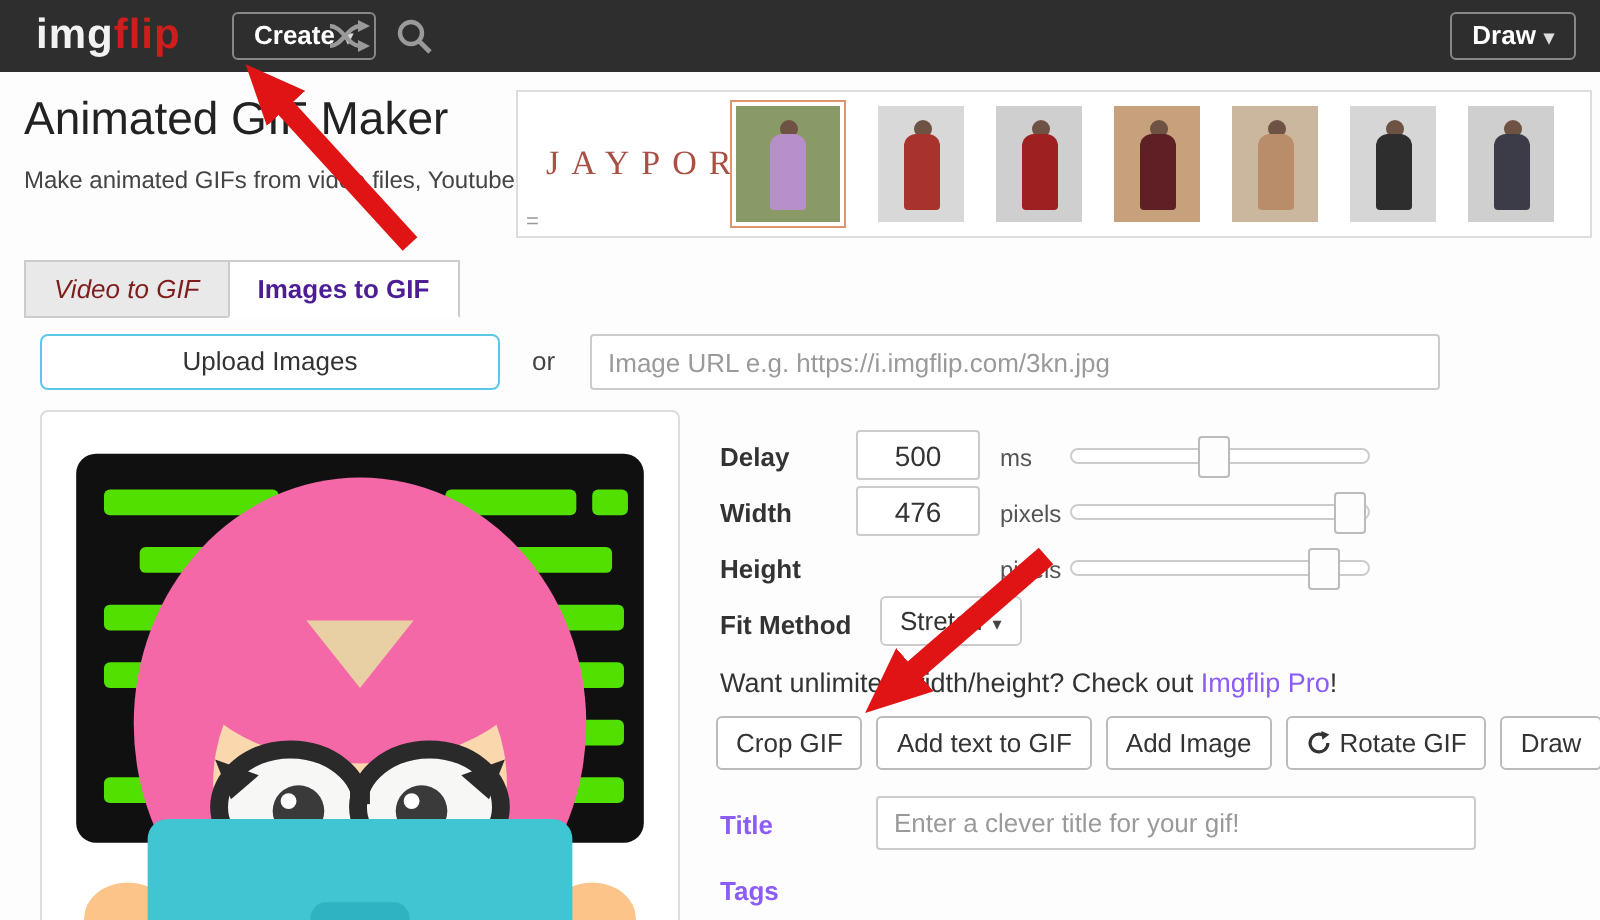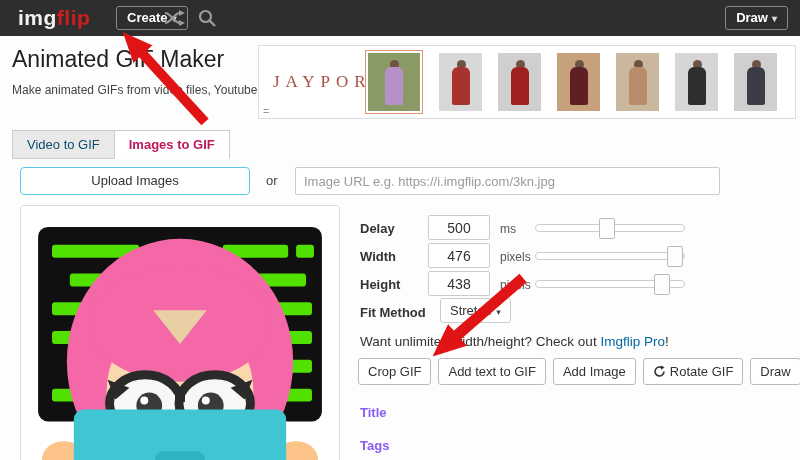--- a/index.html
+++ b/index.html
@@ -31,43 +31,43 @@
   .thumb { position:relative; width:43px; height:58px; margin-left:16px; overflow:hidden; flex:none; }
   .thumb.sel { width:58px; height:64px; border:1px solid #e0956e; padding:2px; background:#fff !important; }
   .thumb.sel .thumb-inner { position:absolute; left:2px; top:2px; right:2px; bottom:2px; }
   .thumb-inner { position:absolute; inset:0; }
   .head-dot { position:absolute; left:50%; top:7px; width:9px; height:9px; margin-left:-4px; border-radius:50%; background:#6e5243; }
   .garment { position:absolute; left:50%; top:14px; width:18px; height:38px; margin-left:-9px; border-radius:6px 6px 2px 2px; }
 
   
   .tabs { position:absolute; left:12px; top:130px; display:flex; }
   .tab { padding:6px 14px; font-size:13px; border:1px solid #ccc; cursor:pointer; }
-  .tab.inactive { background:#e9e9e9; color:#0c4a6e; }
-  .tab.active { background:#fff; color:#be185d; font-weight:bold; border-bottom:1px solid #fff; margin-left:-1px; }
+  .tab.inactive { background:#e9e9e9; color:#7f1d1d;font-style:italic; }
+  .tab.active { background:#fff; color:#4c1d95; font-weight:bold; border-bottom:1px solid #fff; margin-left:-1px; }
 
   
   .upload-btn { position:absolute; left:20px; top:167px; width:230px; height:28px; background:#fff; border:1px solid #5bc8e8; border-radius:4px; font-size:13px; color:#333; text-align:center; line-height:26px; cursor:pointer; }
   .or-label { position:absolute; left:266px; top:173px; font-size:13px; color:#444; }
   .url-input { position:absolute; left:295px; top:167px; width:425px; height:28px; border:1px solid #ccc; border-radius:2px; font-size:13px; padding:0 8px; color:#333; font-family:"Liberation Sans", sans-serif; }
   .url-input::placeholder, .title-input::placeholder { color:#9a9a9a; }
 
   
   .preview-card { position:absolute; left:20px; top:205px; width:320px; height:270px; background:#fff; border:1px solid #ddd; border-radius:4px; padding:7px; }
 
   
   .ctl-label { position:absolute; left:360px; font-size:13px; font-weight:bold; color:#333; }
   .ctl-input { position:absolute; left:428px; width:62px; height:25px; border:1px solid #ccc; border-radius:2px; font-size:14px; color:#333; text-align:center; font-family:"Liberation Sans", sans-serif; }
   .ctl-unit { position:absolute; left:500px; font-size:12px; color:#555; }
   .slider { position:absolute; left:535px; width:150px; height:8px; background:#fff; border:1px solid #ccc; border-radius:4px; }
   .slider .handle { position:absolute; top:-7px; width:16px; height:21px; margin-left:-8px; background:#fdfdfd; border:1px solid #bbb; border-radius:2px; cursor:pointer; }
   .dropdown { position:absolute; background:#fff; border:1px solid #ccc; border-radius:3px; font-size:13px; color:#333; padding:4px 9px; cursor:pointer; }
   .dropdown .caret { font-size:9px; color:#444; margin-left:5px; }
 
   .pro-line { position:absolute; left:360px; top:334px; font-size:13.5px; color:#333; }
-  .pro-link { color:#0369a1; cursor:pointer; text-decoration:none; }
+  .pro-link { color:#8b5cf6; cursor:pointer; text-decoration:none; }
 
   .actions { position:absolute; left:358px; top:358px; display:flex; }
   .act-btn { height:27px; line-height:25px; padding:0 9px; margin-right:7px; background:#fff; border:1px solid #bbb; border-radius:3px; font-size:13px; color:#333; cursor:pointer; white-space:nowrap; }
   .act-btn .r-ico { display:inline-block; vertical-align:-2px; margin-right:4px; }
 
   .meta-label { position:absolute; left:360px; font-size:13px; font-weight:bold; color:#8b5cf6; }
   .title-input { position:absolute; left:438px; top:398px; width:300px; height:27px; border:1px solid #ccc; border-radius:2px; font-size:13px; padding:0 8px; color:#333; font-family:"Liberation Sans", sans-serif; }
   .tags-box { position:absolute; left:438px; top:431px; width:300px; height:27px; border:1px solid #ccc; border-radius:2px; background:#fff; padding:3px 4px; }
   .tag-chip { display:inline-block; background:#999; color:#fff; font-size:12px; border-radius:2px; padding:2px 7px; cursor:default; }
   .tag-x { margin-left:5px; cursor:pointer; }
@@ -207,21 +207,20 @@
     </div>
 
   <div class="ctl-label" style="top:249px;">Width</div>
   <input class="ctl-input" style="top: 243px;" value="476">
   <div class="ctl-unit" style="top:250px;">pixels</div>
   <div class="slider" style="top:252px;">
       <div class="handle" style="left: 94%;"></div>
     </div>
 
   <div class="ctl-label" style="top:277px;">Height</div>
-  <input class="ctl-input" style="top: 271px;" value="438">
   <div class="ctl-unit" style="top:278px;">pixels</div>
   <div class="slider" style="top:280px;">
       <div class="handle" style="left: 85%;"></div>
     </div>
 
   <div class="ctl-label" style="top:305px;">Fit Method</div>
   <div class="dropdown" style="left:440px; top:298px;"><span>Stretch</span><span class="caret">▾</span></div>
 
   <div class="pro-line"><span>Want unlimited width/height? Check out </span><a class="pro-link">Imgflip Pro</a><span>!</span></div>
 
@@ -231,20 +230,21 @@
     <div class="act-btn">Add Image</div>
     <div class="act-btn"><span class="r-ico"><svg width="13" height="13" viewBox="0 0 14 14">
             <path d="M11.8 7 A4.8 4.8 0 1 1 9.4 2.85" stroke="#333" stroke-width="1.7" fill="none"></path>
             <polygon points="8.2,0.6 12.6,2.4 8.8,5.2" fill="#333"></polygon>
           </svg></span><span>Rotate GIF</span></div>
     <div class="act-btn">Draw</div>
 
   </div>
 
   <div class="meta-label" style="top:405px;">Title</div>
+  <input class="title-input" placeholder="Enter a clever title for your gif!" style="">
   <div class="meta-label" style="top:438px;">Tags</div>
 
   <svg class="arrows">
     <defs>
       <marker id="ah" markerWidth="3" markerHeight="2.6" refX="0.3" refY="1.3" orient="auto">
         <path d="M0,0 L3,1.3 L0,2.6 z" fill="#e01414"></path>
       </marker>
     </defs>
     <line x1="205" y1="122" x2="141" y2="52" stroke="#e01414" stroke-width="10" marker-end="url(#ah)"></line>
     <line x1="523" y1="278" x2="455" y2="337" stroke="#e01414" stroke-width="11" marker-end="url(#ah)"></line>

